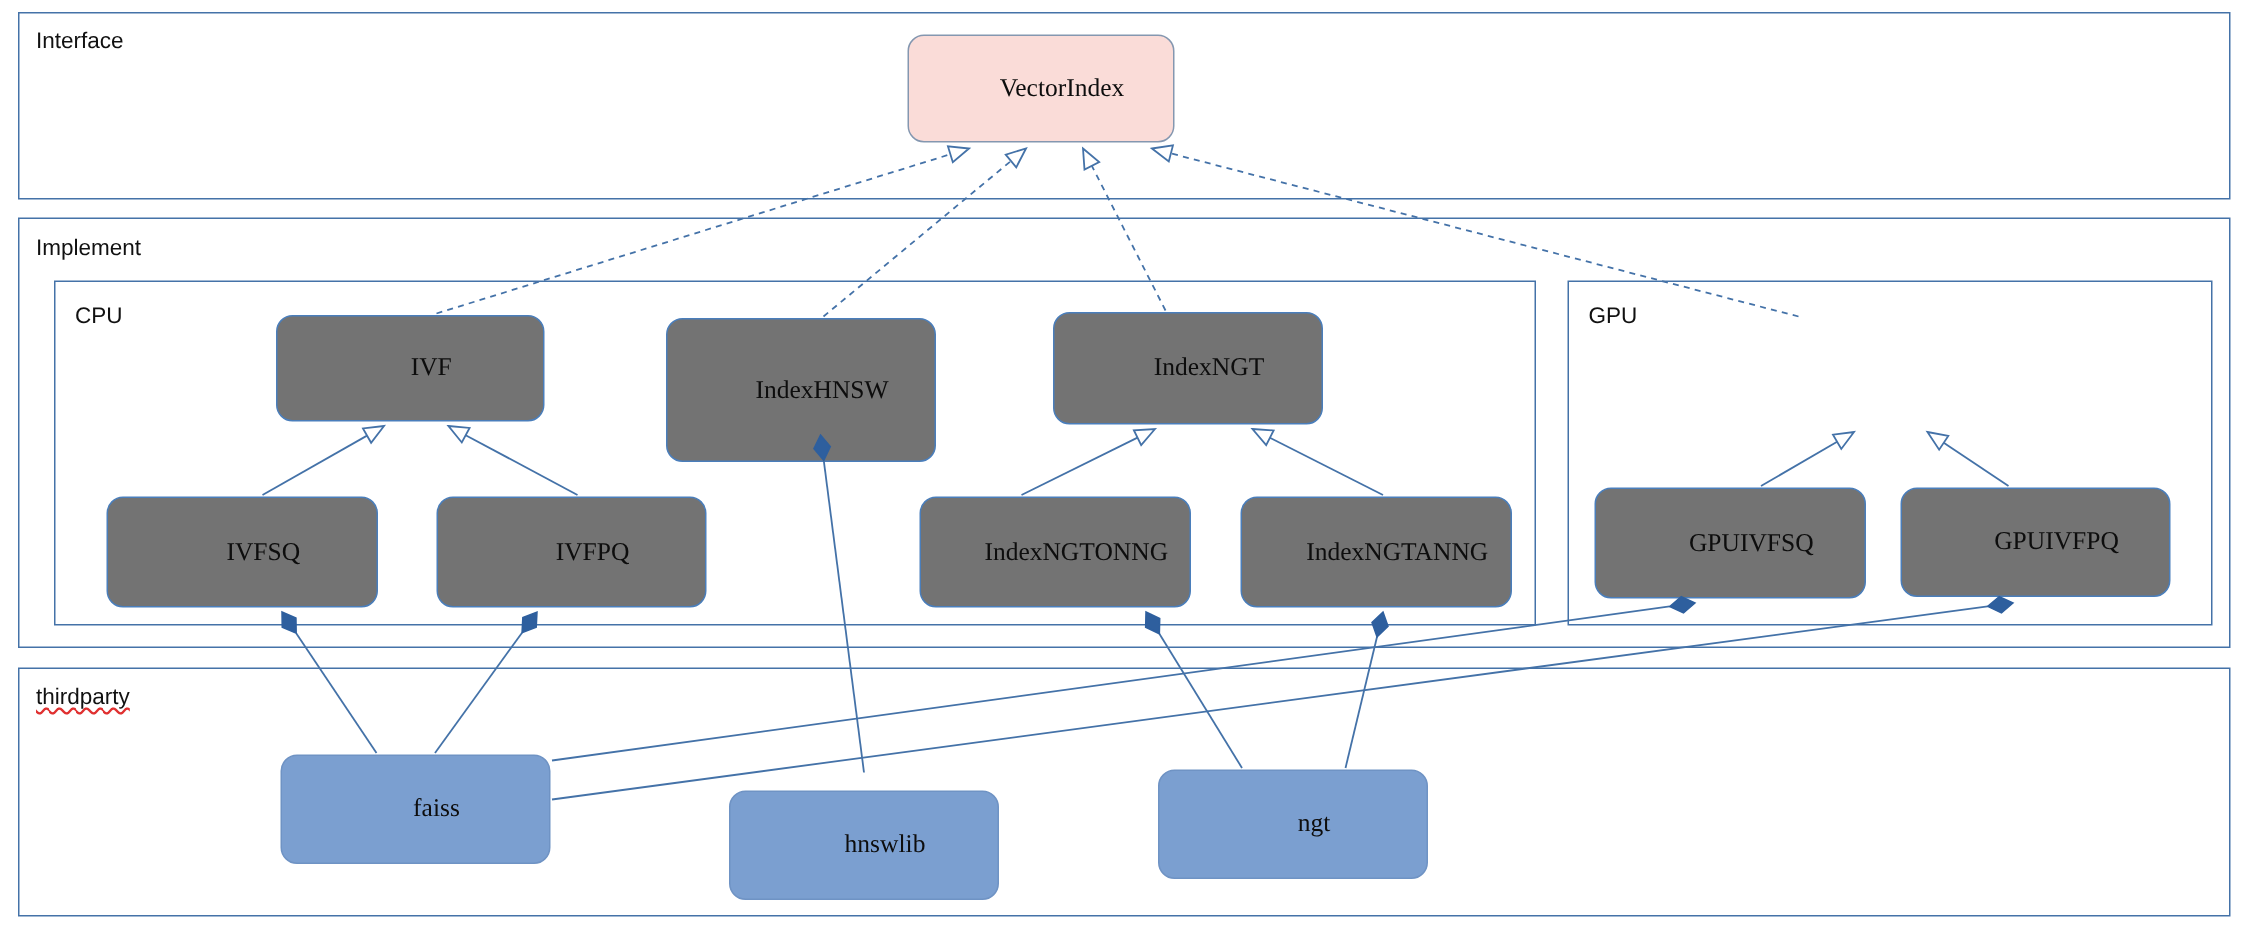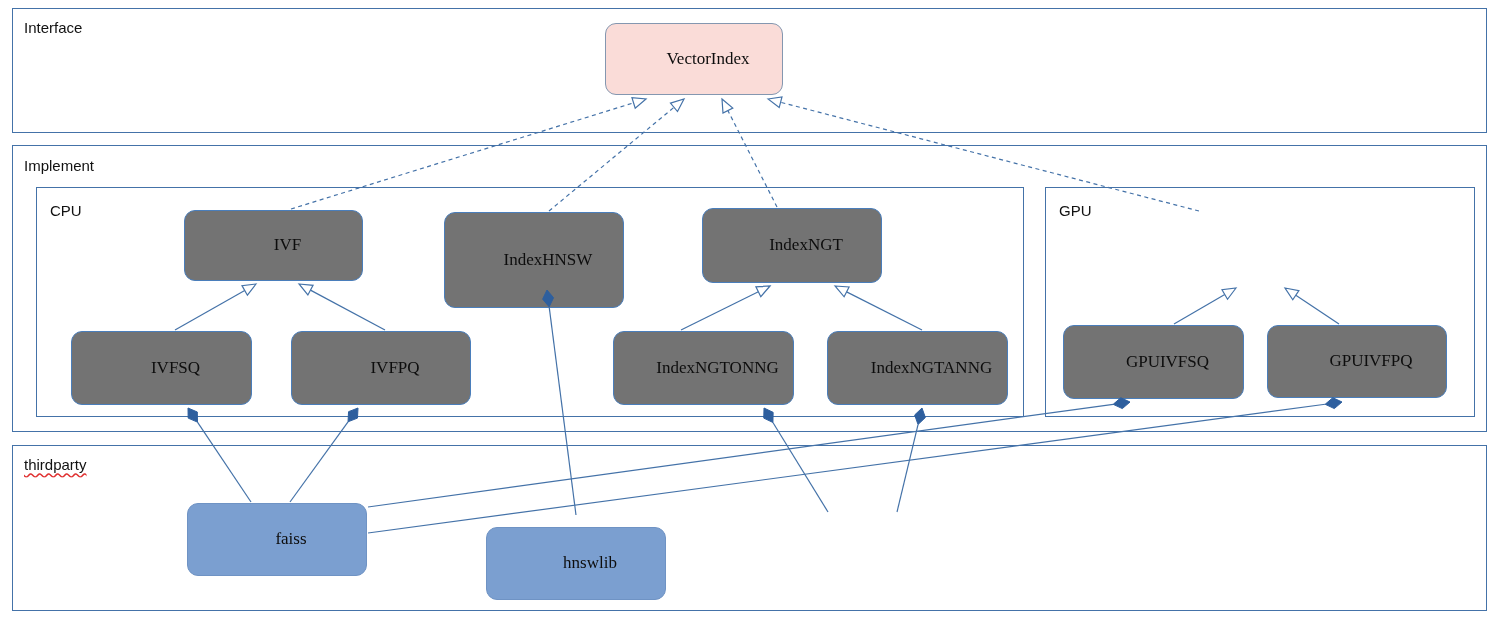--- a/index.html
+++ b/index.html
@@ -64,20 +64,23 @@
       <span>GPUIVFSQ</span>
     </div>
     <div class="node impl" style="left: 1267px; top: 325px; width: 180px; height: 73px;">
       <span>GPUIVFPQ</span>
     </div>
     <div class="node third" style="left: 187px; top: 503px; width: 180px; height: 73px;">
       <span>faiss</span>
     </div>
     <div class="node third" style="left: 486px; top: 516px; width: 180px; height: 73px; margin-top: 11px;">
       <span>hnswlib</span>
+    </div>
+    <div class="node third" style="left: 772px; top: 513px; width: 180px; height: 73px;">
+      <span>ngt</span>
     </div>
   </div>
 
 <svg class="edges" viewBox="0 0 1503 628" width="1503" height="628">
     <g>
       <line x1="291" y1="209" x2="633.5824602228281" y2="102.84768838165891" stroke="#4472a8" stroke-width="1.2" stroke-dasharray="4,3.5"></line>
       <polygon points="646,99 635.2103283842991,108.10126290277012 631.9545920613571,97.59411386054771" fill="#ffffff" stroke="#4472a8" stroke-width="1.2"></polygon>
     </g>
     <g>
       <line x1="549" y1="211" x2="673.9949231256464" y2="107.30050822168592" stroke="#4472a8" stroke-width="1.2" stroke-dasharray="4,3.5"></line>

